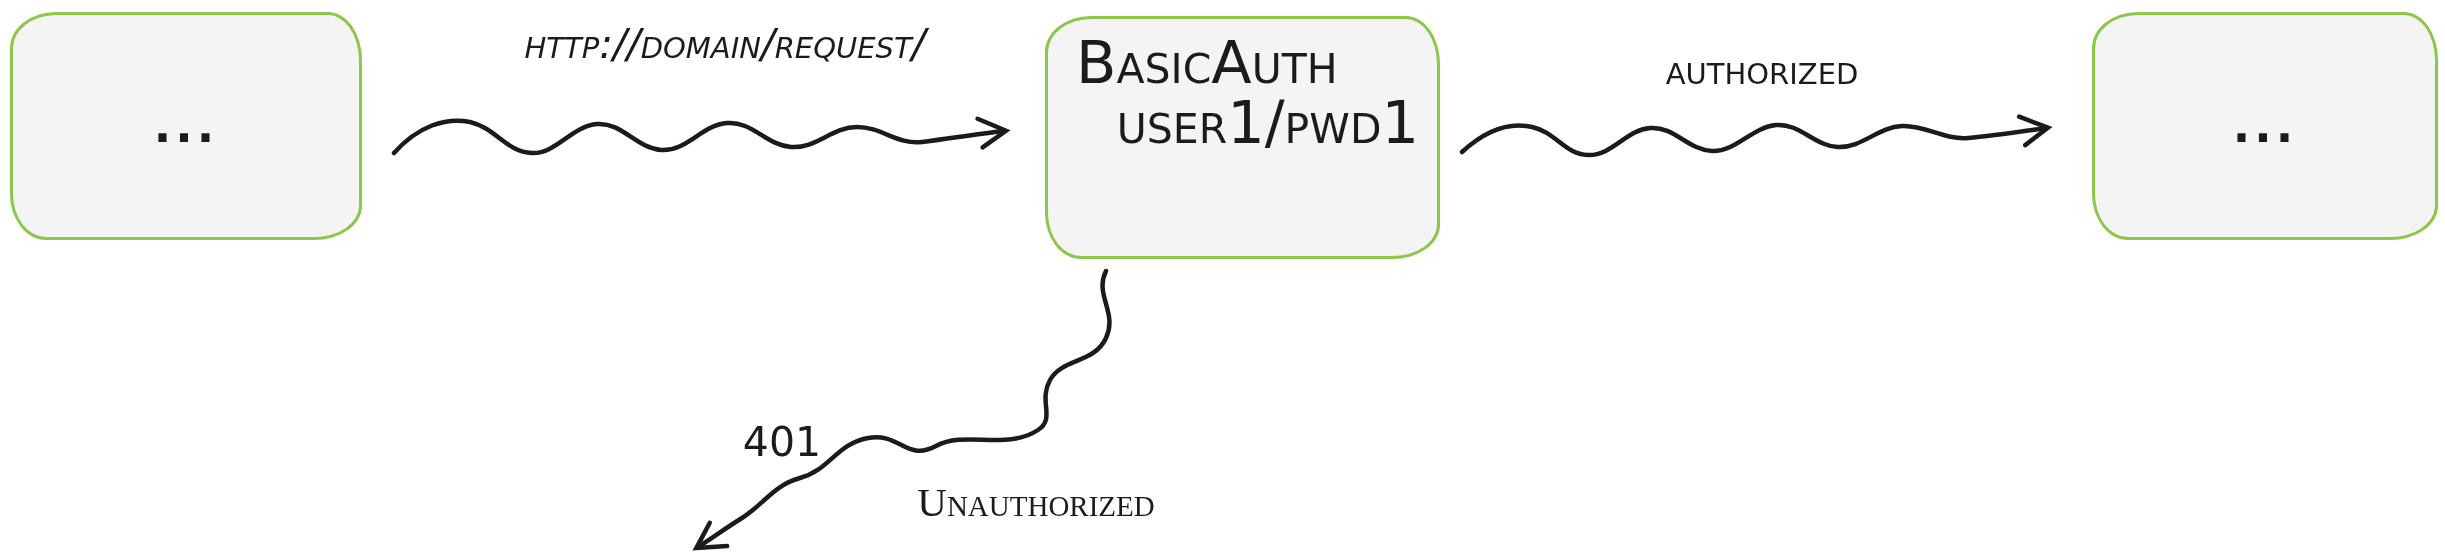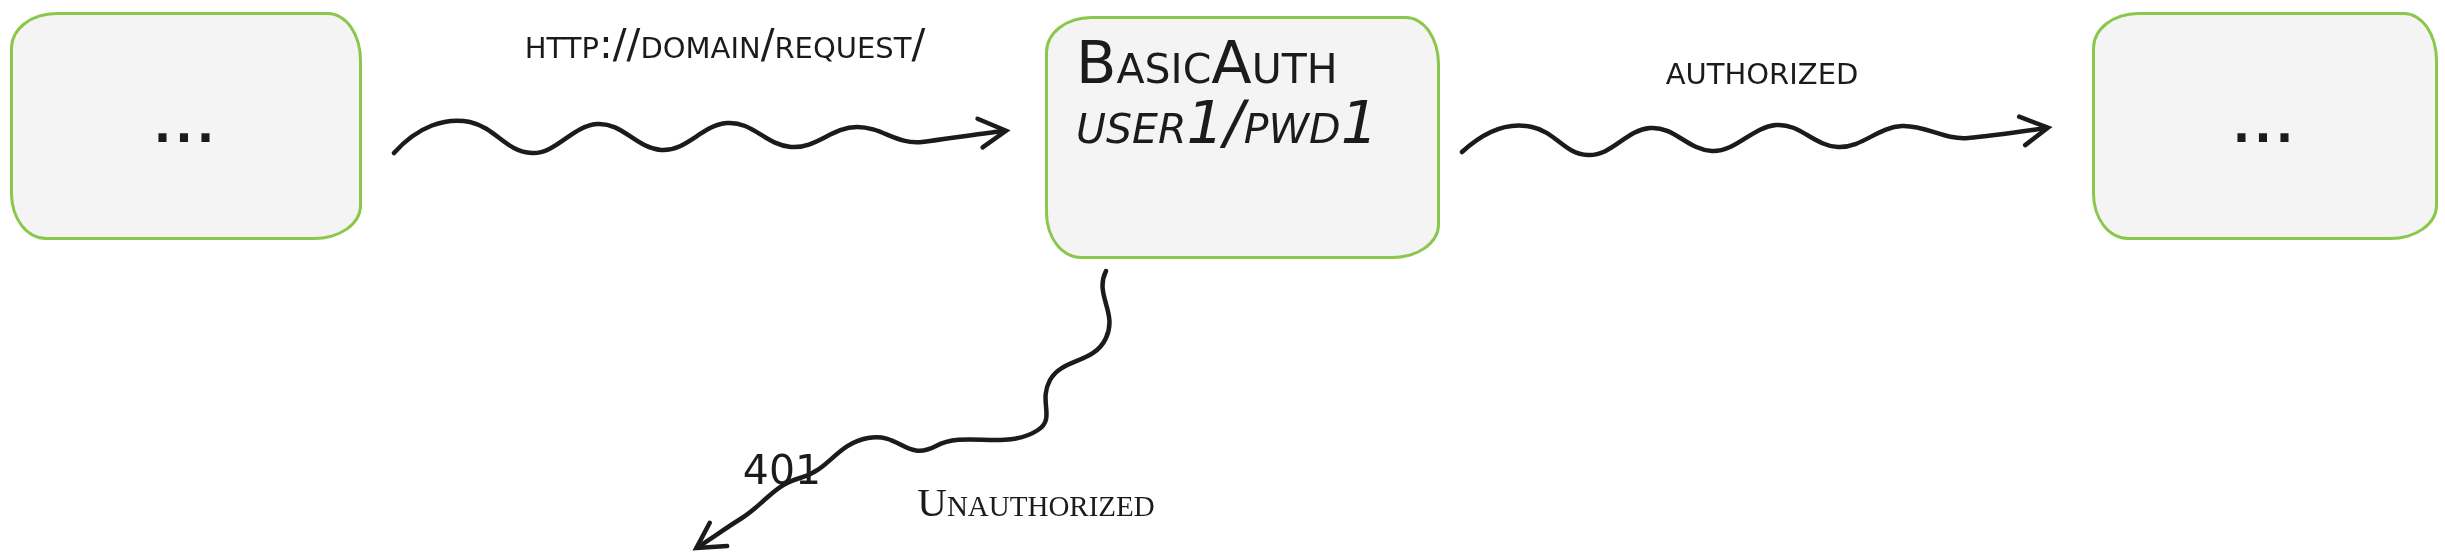--- a/index.html
+++ b/index.html
@@ -50,32 +50,32 @@
   .node-client { left: 10px;   top: 12px; width: 352px; height: 228px; }
   .node-server { left: 2092px; top: 12px; width: 346px; height: 228px; }
   .node-auth {
     left: 1045px; top: 16px; width: 395px; height: 243px;
     font-size: 59px;
     font-variant-caps: small-caps;
     padding: 14px 18px 0 28px;
     line-height: 60px;
   }
   .auth-title { text-align: left; }
-  .auth-line  { text-align: left; font-style: italic; }
+  .auth-line  { text-align: right; }
   .edge-label {
     position: absolute;
     font-size: 41px;
     font-variant-caps: small-caps;
     text-align: center;
     white-space: nowrap;
     line-height: 1.1;
   }
-  .label-request      { left: 425px;  top: 22px;  width: 600px; }
+  .label-request      { left: 425px;  top: 22px;  width: 600px; font-style: italic; }
   .label-authorized   { left: 1562px; top: 48px;  width: 400px; }
-  .label-401          { left: 732px;  top: 448px; width: 100px; }
+  .label-401          { left: 732px;  top: 420px; width: 100px; }
   .label-unauthorized { left: 886px;  top: 480px; width: 300px; font-family: Liberation Serif, serif; }
 </style>
 </head>
 <body>
 
 <div class="canvas">
 
   <svg class="edges-layer" viewBox="0 0 2445 554" xmlns="http://www.w3.org/2000/svg">
     <defs>
       <marker id="arrowhead" viewBox="-34 -22 44 44" refX="-2" refY="0" markerWidth="44" markerHeight="44" orient="auto" markerUnits="userSpaceOnUse">

